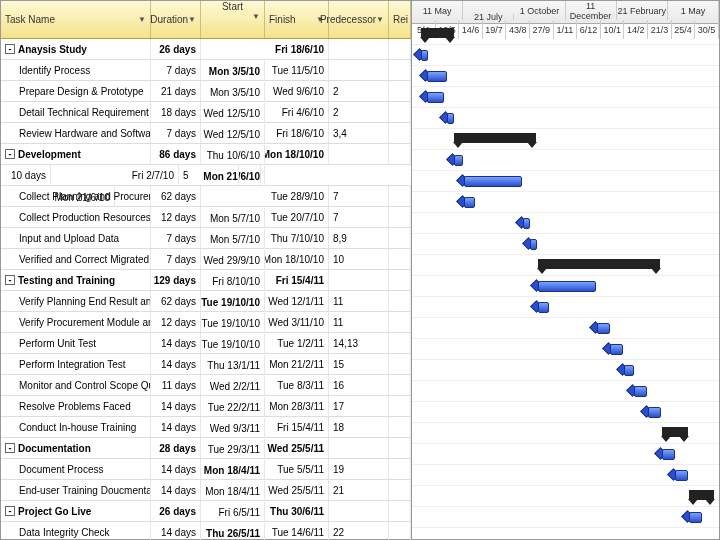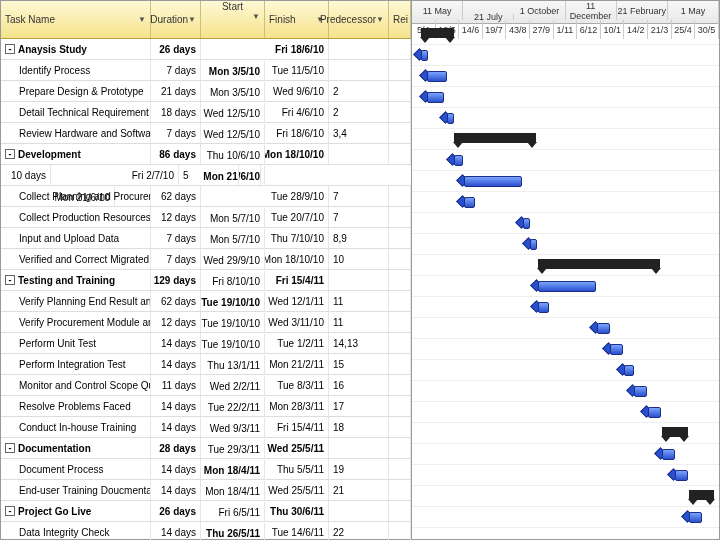--- a/index.html
+++ b/index.html
@@ -273,21 +273,21 @@
           <div class="cell finish">Wed 25/5/11</div>
           <div class="cell pred"></div>
           <div class="cell rei"></div>
         </div>
         <div class="trow">
           <div class="cell task indent1">
             <span>Document Process</span>
           </div>
           <div class="cell dur">14 days</div>
           <div class="cell start">Mon 18/4/11</div>
-          <div class="cell finish">Thu 5/5/11</div>
+          <div class="cell finish">Tue 5/5/11</div>
           <div class="cell pred">19</div>
           <div class="cell rei"></div>
         </div>
         <div class="trow">
           <div class="cell task indent1">
             <span>End-user Training Doucmentation</span>
           </div>
           <div class="cell dur">14 days</div>
           <div class="cell start">Fri 6/5/11</div>
           <div class="cell finish">Wed 25/5/11</div>

